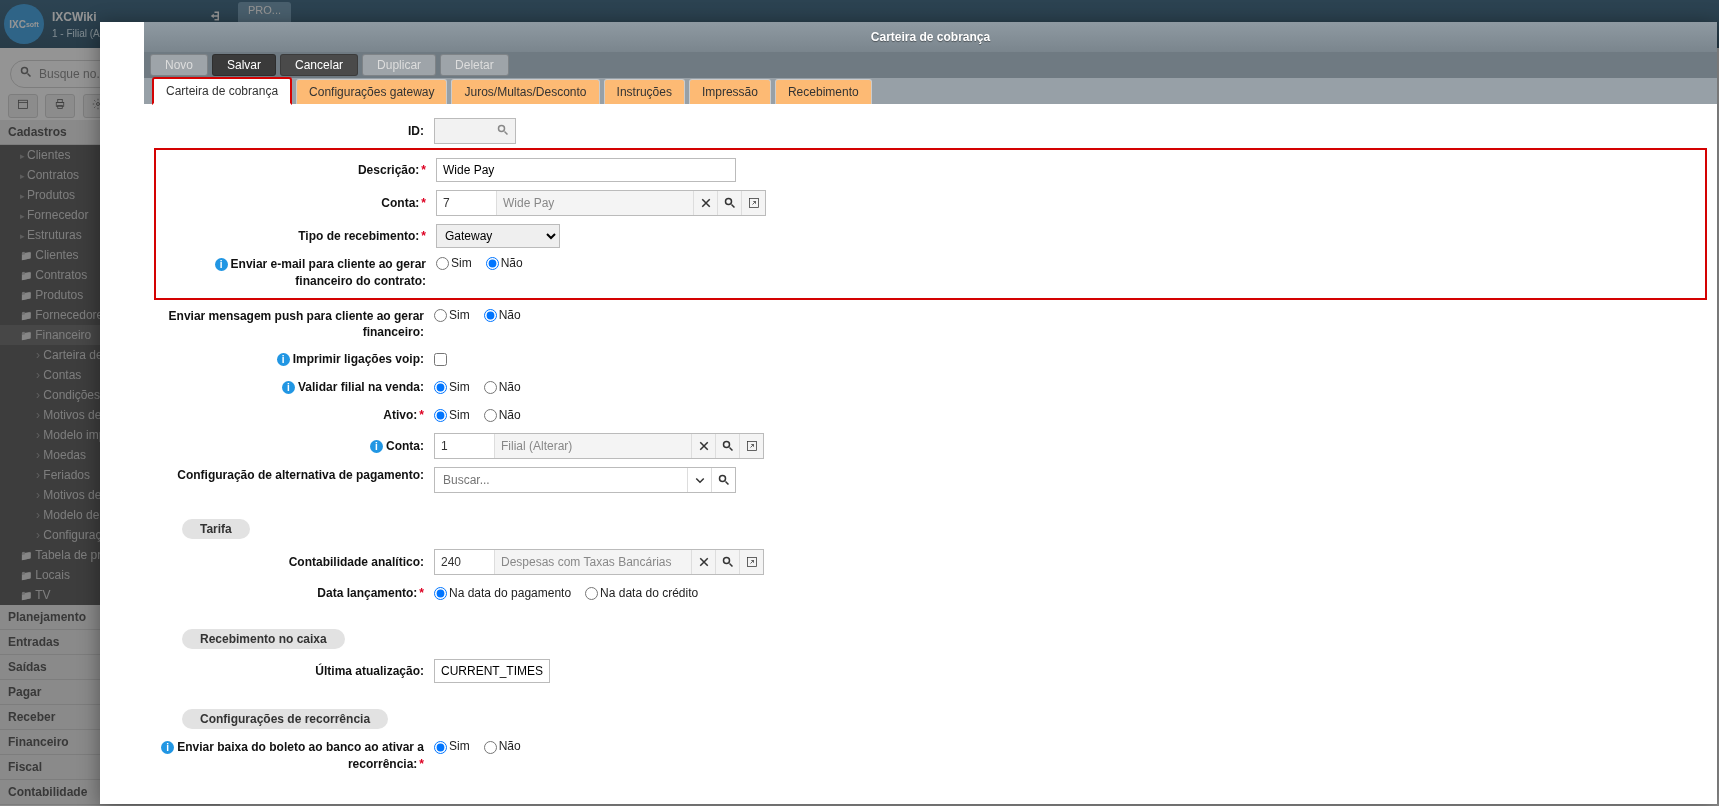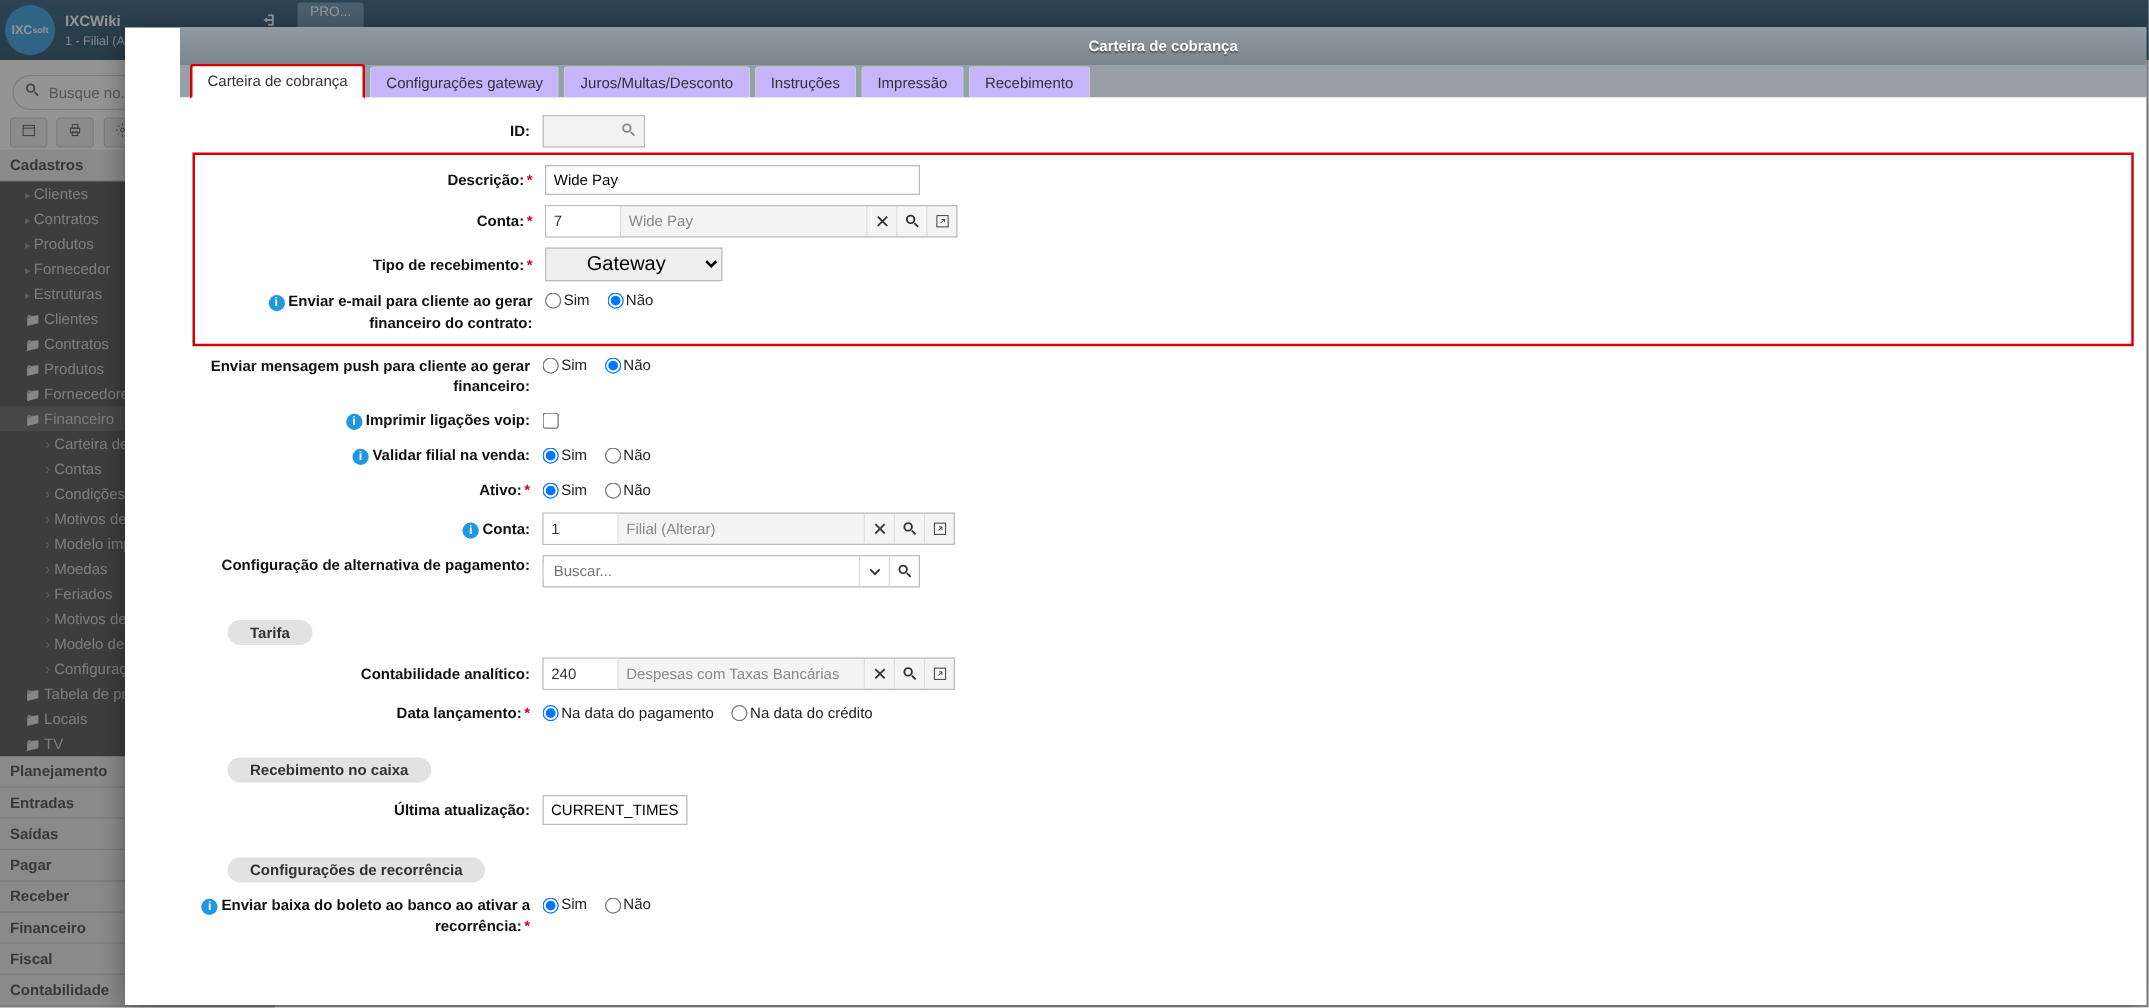--- a/index.html
+++ b/index.html
@@ -34,40 +34,40 @@
 
 .modal { position: absolute; top: 22px; left: 100px; right: 2px; bottom: 2px; background: #fff; box-shadow: 0 4px 20px rgba(0,0,0,0.4); display: flex; flex-direction: column; padding-left: 44px; }
 .modal-titlebar { height: 30px; background: linear-gradient(to bottom, #8f9aa2, #7a858d); color: #fff; text-align: center; line-height: 30px; font-weight: bold; text-shadow: 0 1px 1px rgba(0,0,0,0.4); }
 .modal-btnbar { height: 26px; background: #6f7a82; padding: 0 6px; display: flex; gap: 4px; align-items: center; }
 .mbtn { padding: 3px 14px; border-radius: 3px; font-size: 12px; cursor: pointer; border: 1px solid rgba(0,0,0,0.2); }
 .mbtn.disabled { background: #9ea4a9; color: #ddd; }
 .mbtn.primary { background: #3a3a3a; color: #fff; }
 .mbtn.normal { background: #4a4a4a; color: #fff; }
 
 .modal-tabbar { height: 26px; background: #97a0a7; padding-left: 8px; display: flex; align-items: flex-end; gap: 4px; }
-.mtab { padding: 5px 12px; background: #c4b5fd; border-radius: 3px 3px 0 0; font-size: 12px; color: #333; cursor: pointer; border: 1px solid #ccc; border-bottom: none; }
+.mtab { padding: 5px 12px; background: #fdba74; border-radius: 3px 3px 0 0; font-size: 12px; color: #333; cursor: pointer; border: 1px solid #ccc; border-bottom: none; }
 .mtab.active { background: #fff; border: 2px solid #d40202; border-bottom: 2px solid #fff; position: relative; top: 1px; }
 
 .modal-body { flex: 1; overflow: auto; padding: 10px 10px 40px 10px; background: #fff; }
 
 
 .frow { display: flex; align-items: center; padding: 4px 0; min-height: 28px; }
 .flabel { width: 280px; text-align: right; padding-right: 10px; color: #111; font-weight: bold; }
 .flabel .info { display: inline-block; width: 13px; height: 13px; border-radius: 50%; background: #2196e3; color: #fff; font-size: 10px; text-align: center; line-height: 13px; margin-right: 3px; font-weight: bold; }
 .req { color: #d02; margin-left: 2px; }
 .fctrl { display: flex; align-items: center; gap: 4px; }
 
 .txt { border: 1px solid #bbb; padding: 4px 6px; font-size: 12px; background: #fff; }
 .txt.w300 { width: 300px; }
 .lookup { display: flex; border: 1px solid #bbb; background: #f4f4f4; height: 26px; width: 330px; align-items: center; }
 .lookup .lid { width: 60px; padding: 0 6px; border-right: 1px solid #ddd; background: #fff; height: 100%; display: flex; align-items: center; }
 .lookup .lname { flex: 1; padding: 0 6px; color: #888; }
 .lookup .lico { width: 24px; text-align: center; color: #444; cursor: pointer; border-left: 1px solid #ddd; height: 100%; display: flex; align-items: center; justify-content: center; }
 
-select.sel { border: 1px solid #bbb; padding: 3px 4px; font-size: 16px; width: 142px; text-align: center; }
+select.sel { border: 1px solid #bbb; padding: 3px 4px; font-size: 12px; width: 124px; }
 
 .radio-group label { margin-right: 10px; font-size: 12px; color: #222; }
 .radio-group input { margin-right: 2px; vertical-align: middle; }
 
 .section-hdr { display: inline-block; background: #e2e2e2; border-radius: 12px; padding: 3px 18px; font-weight: bold; color: #333; margin: 22px 0 6px 28px; }
 
 .highlight-box { border: 2px solid #d40202; padding: 4px 0; margin-bottom: 4px; }
 
 .searchbox { display: flex; border: 1px solid #bbb; background: #fff; height: 26px; width: 302px; align-items: center; }
 .searchbox input { border: none; flex: 1; padding: 0 8px; font-size: 12px; color: #888; outline: none; }
@@ -157,20 +157,27 @@
     <div class="bg-cat">Folha de pagamen...</div>
 
   </div>
 </div>
 
 <div class="dim"></div>
 
 <div class="modal">
   <div class="modal-titlebar">Carteira de cobrança</div>
 
+  <div class="modal-btnbar">
+    <span class="mbtn disabled">Novo</span>
+    <span class="mbtn primary">Salvar</span>
+    <span class="mbtn normal">Cancelar</span>
+    <span class="mbtn disabled">Duplicar</span>
+    <span class="mbtn disabled">Deletar</span>
+  </div>
 
   <div class="modal-tabbar">
     <span class="mtab active">Carteira de cobrança</span>
     <span class="mtab">Configurações gateway</span>
     <span class="mtab">Juros/Multas/Desconto</span>
     <span class="mtab">Instruções</span>
     <span class="mtab">Impressão</span>
     <span class="mtab">Recebimento</span>
   </div>
 

